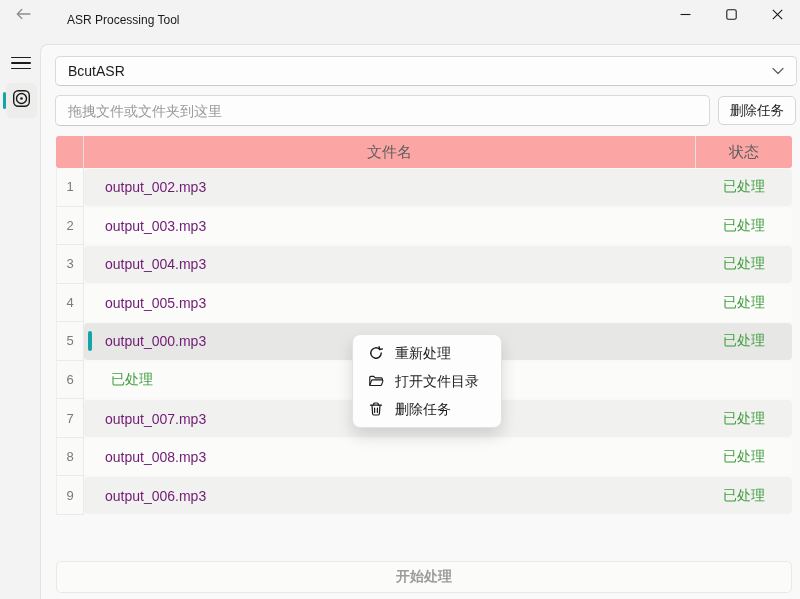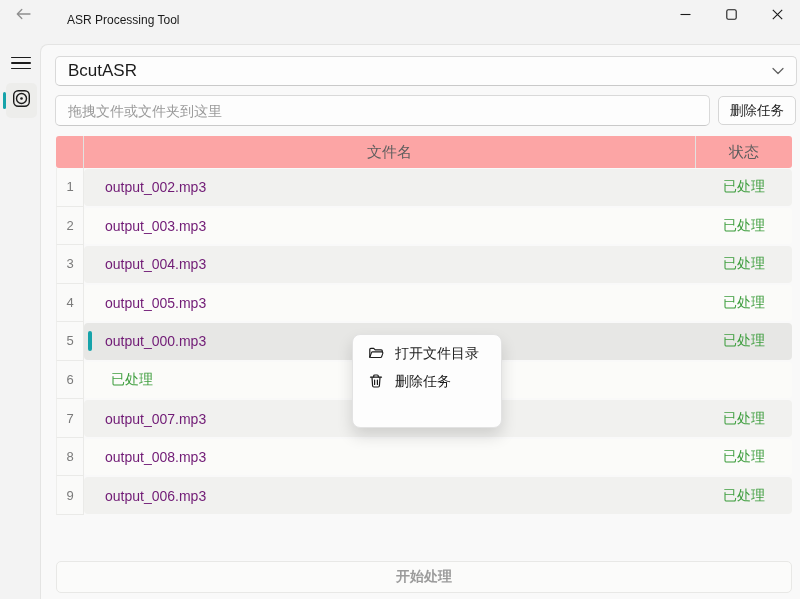--- a/index.html
+++ b/index.html
@@ -28,21 +28,21 @@
   .nav-pill { position:absolute; left:3px; top:48px; width:3px; height:17px;
     border-radius:2px; }
 
   
   .panel { position:absolute; left:40px; top:44px; width:760px; height:555px;
     background:#f9f9f9; border:1px solid #e4e4e3; border-right:none; border-bottom:none;
     border-top-left-radius:8px; }
 
   .dropdown { position:absolute; left:14px; top:11px; width:742px; height:30px;
     background:#fdfdfd; border:1px solid #d9d9d9; border-bottom-color:#c9c9c9; border-radius:5px;
-    display:flex; align-items:center; padding:0 12px; font-size:17px; }
+    display:flex; align-items:center; padding:0 12px; font-size:14px; }
   .dropdown .chev { margin-left:auto; color:#5f5f5f; display:flex; }
 
   .file-row-input { position:absolute; left:14px; top:50px; width:655px; height:31px;
     background:#fdfdfd; border:1px solid #d9d9d9; border-bottom-color:#c9c9c9; border-radius:5px;
     padding:0 12px; font-size:14px; font-family:inherit; color:#1b1b1b; outline:none; }
   .file-row-input::placeholder { color:#9a9a9a; }
   .choose-btn { position:absolute; left:677px; top:51px; width:78px; height:29px;
     background:#fdfdfd; border:1px solid #d6d6d6; border-radius:5px;
     font-size:13.5px; font-family:inherit; color:#1b1b1b;
     display:flex; align-items:center; justify-content:center; }
@@ -235,20 +235,29 @@
   </div>
 
   <div class="start-btn">
     <span>开始处理</span>
   </div>
 </div>
 
 <div class="ctx-menu">
   <div class="ctx-item">
     <span>
+      <svg width="16" height="16" viewBox="0 0 16 16" fill="none" stroke="currentColor" stroke-width="1.4" stroke-linecap="round" stroke-linejoin="round">
+        <path d="M13.2 8a5.2 5.2 0 1 1-1.55-3.7"></path>
+        <path d="M11.1 1.8l.6 2.7 2.7-.6"></path>
+      </svg>
+    </span>
+    <span>重新处理</span>
+  </div>
+  <div class="ctx-item">
+    <span>
       <svg width="16" height="16" viewBox="0 0 16 16" fill="none" stroke="currentColor" stroke-width="1.2" stroke-linecap="round" stroke-linejoin="round">
         <path d="M1.8 12.2V4.4c0-.6.5-1.1 1.1-1.1h2.8l1.5 1.5h6c.6 0 1.1.5 1.1 1.1v.9"></path>
         <path d="M1.8 12.2l1.7-4.6c.15-.4.55-.7 1-.7h9.3c.75 0 1.25.75 1 1.45l-1.2 3.4c-.15.45-.55.75-1 .75H2.9c-.6 0-1.1-.5-1.1-1.1z" stroke-width="1.1"></path>
       </svg>
     </span>
     <span>打开文件目录</span>
   </div>
   <div class="ctx-item">
     <span>
       <svg width="16" height="16" viewBox="0 0 16 16" fill="none" stroke="currentColor" stroke-width="1.2" stroke-linecap="round" stroke-linejoin="round">

